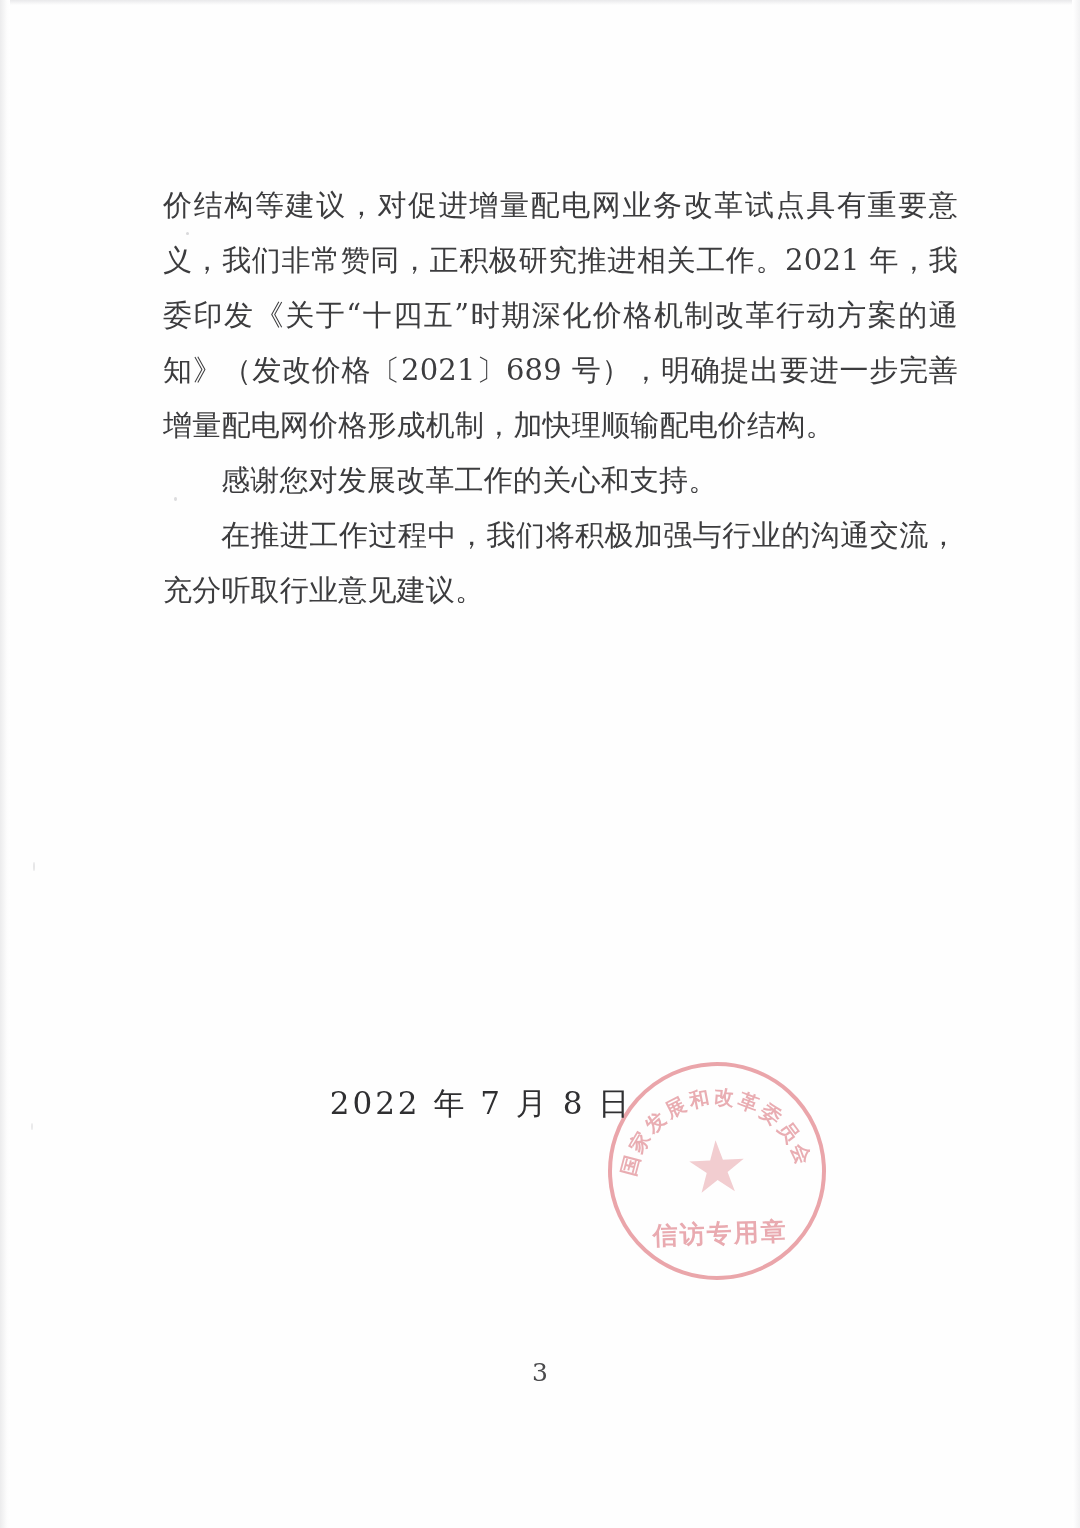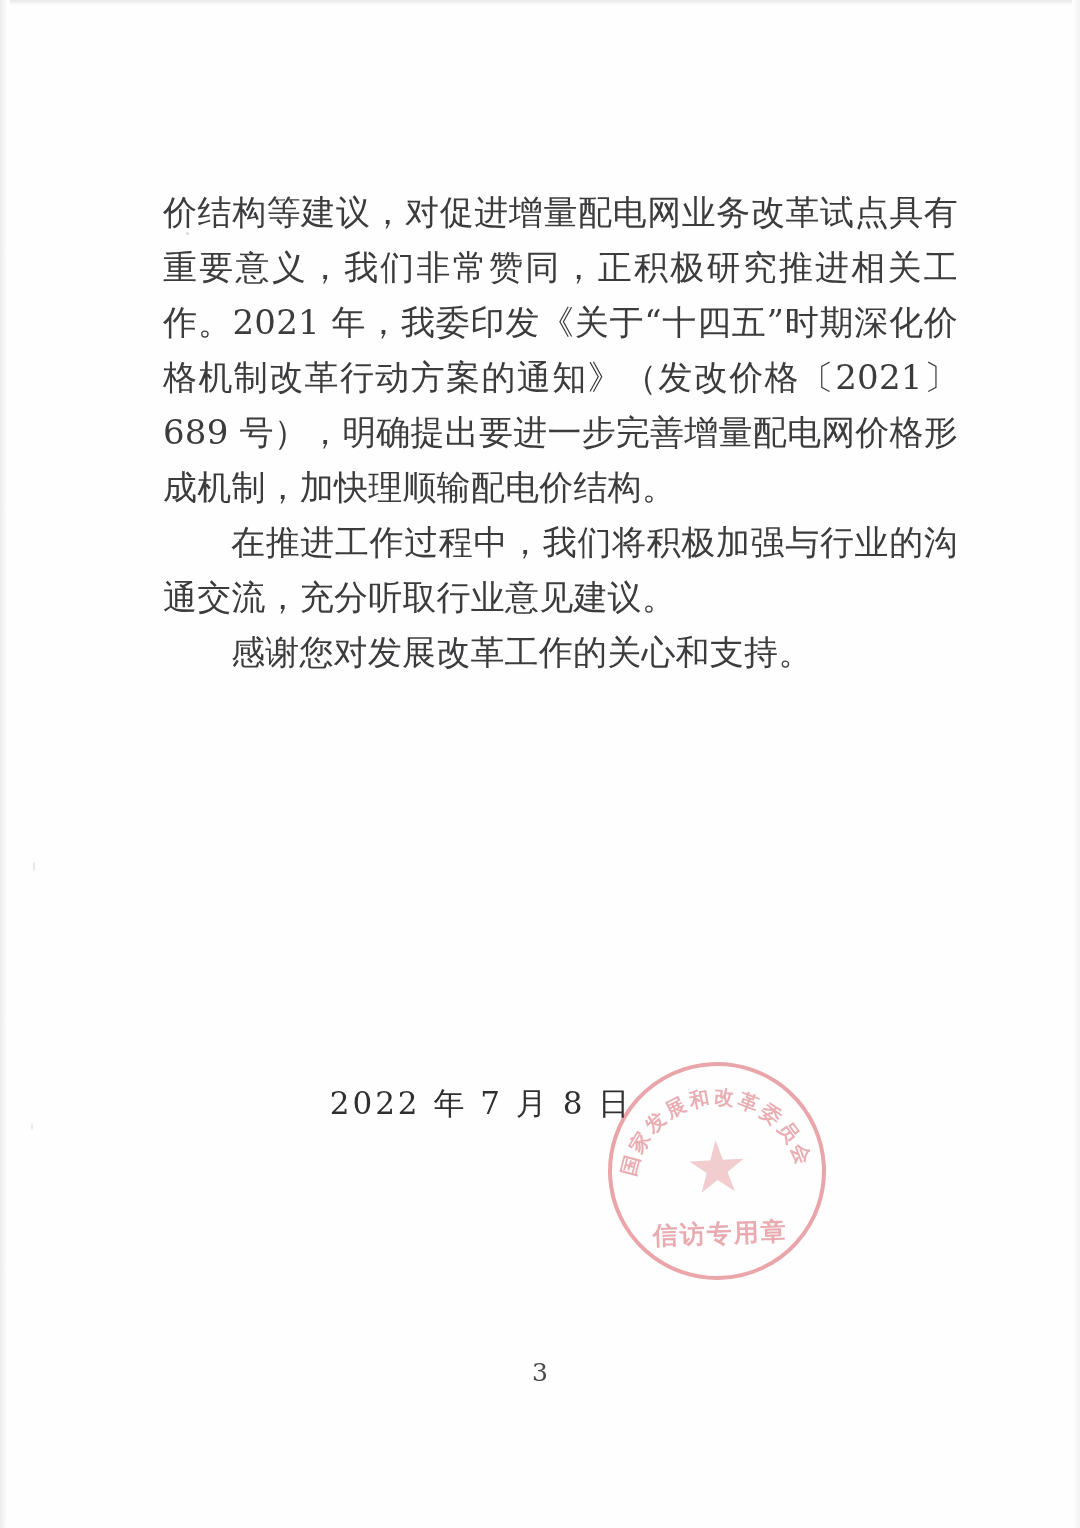--- a/index.html
+++ b/index.html
@@ -39,24 +39,24 @@
     right: 0; top: 0;
     width: 8px; height: 100%;
     background: linear-gradient(to left, #f2f2f3 0%, #fefefe 80%, #ffffff 100%);
     pointer-events: none;
   }
 
   
   .body-text {
     position: absolute;
     left: 163px;
-    top: 185px;
+    top: 178px;
     width: 795px;
     color: #3c3c3e;
-    font-size: 34px;
+    font-size: 29px;
     line-height: 55px;
     letter-spacing: 0.2px;
     text-align: justify;
     text-justify: inter-character;
   }
 
   .para {
     margin: 0;
     text-indent: 2em;
     text-align: justify;
@@ -166,22 +166,22 @@
   <div class="scan-edge-left"></div>
   <div class="scan-edge-right"></div>
 
   <div class="speck" style="left:186px;  top:232px;  width:3px; height:3px; opacity:.55;"></div>
   <div class="speck" style="left:174px;  top:497px;  width:3px; height:4px; opacity:.5;"></div>
   <div class="speck" style="left:33px;   top:862px;  width:2px; height:9px; opacity:.35;"></div>
   <div class="speck" style="left:31px;   top:1123px; width:2px; height:7px; opacity:.3;"></div>
 
   <div class="body-text">
     <p class="para no-indent">价结构等建议，对促进增量配电网业务改革试点具有重要意义，我们非常赞同，正积极研究推进相关工作。2021 年，我委印发《关于“十四五”时期深化价格机制改革行动方案的通知》（发改价格〔2021〕689 号），明确提出要进一步完善增量配电网价格形成机制，加快理顺输配电价结构。</p>
+    <p class="para">感谢您对发展改革工作的关心和支持。</p>
     <p class="para">在推进工作过程中，我们将积极加强与行业的沟通交流，充分听取行业意见建议。</p>
-    <p class="para">感谢您对发展改革工作的关心和支持。</p>
   </div>
 
   <div class="seal">
     <div class="seal-inner">
       <svg viewBox="0 0 218 218" xmlns="http://www.w3.org/2000/svg" aria-hidden="true">
         <defs>
           <path id="sealArcPath" d="M 26 125 A 83 83 0 0 1 192 125" fill="none"></path>
         </defs>
         <text class="seal-arc-text">
           <textPath href="#sealArcPath" startOffset="50%" text-anchor="middle">国家发展和改革委员会</textPath>

